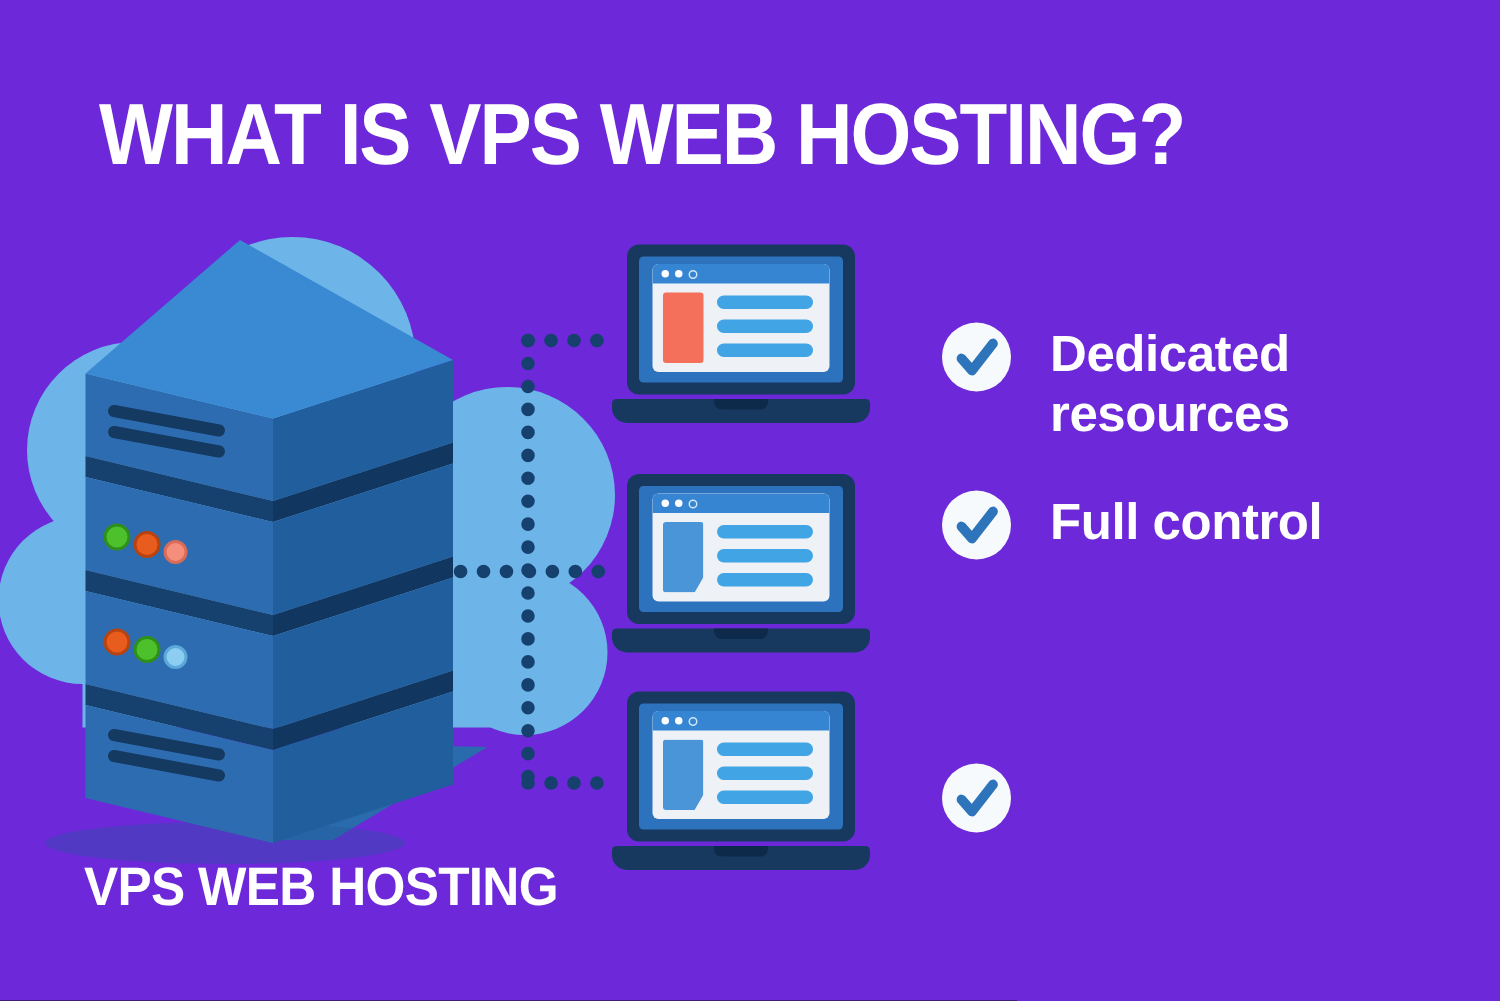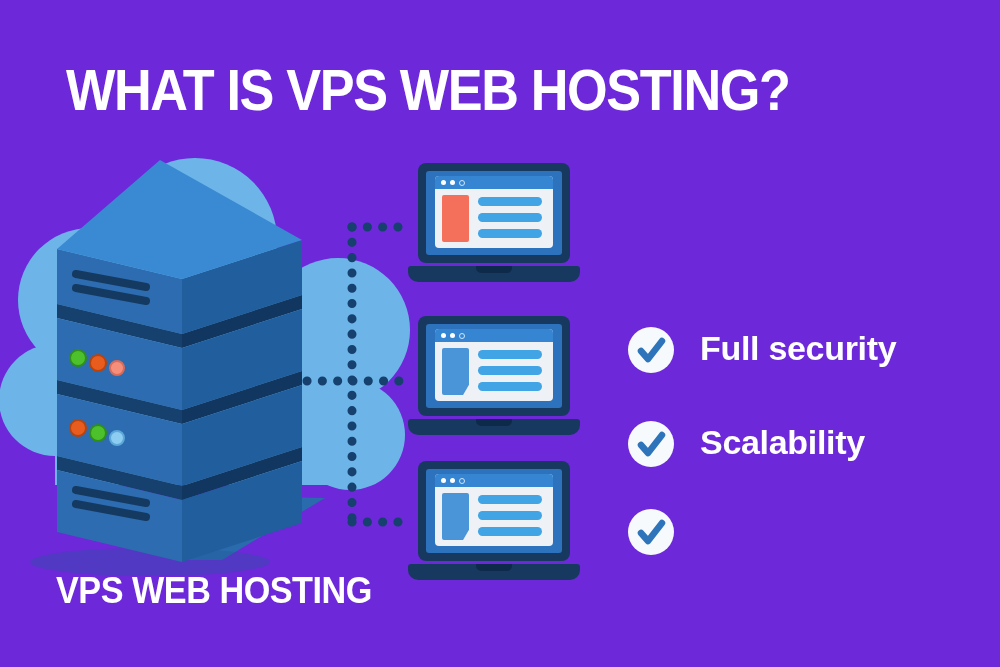--- a/index.html
+++ b/index.html
@@ -221,38 +221,38 @@
       </div>
     </div>
     <div class="lt-base"></div>
     <div class="lt-notch"></div>
   </div>
 
   <div class="server-label">VPS WEB HOSTING</div>
 
   <div class="benefits">
 
+    <div class="benefit b1">
+      <span class="check-circle">
+        <svg width="46" height="46" viewBox="0 0 46 46" aria-hidden="true">
+          <polyline points="13,24 20,32 34,14" fill="none" stroke="#2e74bb" stroke-width="6.5" stroke-linecap="round" stroke-linejoin="round"></polyline>
+        </svg>
+      </span>
+      <span class="benefit-text">Dedicated resources</span>
+    </div>
 
     <div class="benefit b2">
       <span class="check-circle">
         <svg width="46" height="46" viewBox="0 0 46 46" aria-hidden="true">
           <polyline points="13,24 20,32 34,14" fill="none" stroke="#2e74bb" stroke-width="6.5" stroke-linecap="round" stroke-linejoin="round"></polyline>
         </svg>
       </span>
-      <span class="benefit-text">Full security</span>
-    </div>
-
-    <div class="benefit b3">
-      <span class="check-circle">
-        <svg width="46" height="46" viewBox="0 0 46 46" aria-hidden="true">
-          <polyline points="13,24 20,32 34,14" fill="none" stroke="#2e74bb" stroke-width="6.5" stroke-linecap="round" stroke-linejoin="round"></polyline>
-        </svg>
-      </span>
-      <span class="benefit-text">Scalability</span>
-    </div>
+      <span class="benefit-text">Full control</span>
+    </div>
+
 
     <div class="benefit b4">
       <span class="check-circle">
         <svg width="46" height="46" viewBox="0 0 46 46" aria-hidden="true">
           <polyline points="13,24 20,32 34,14" fill="none" stroke="#2e74bb" stroke-width="6.5" stroke-linecap="round" stroke-linejoin="round"></polyline>
         </svg>
       </span>
     </div>
 
   </div>

